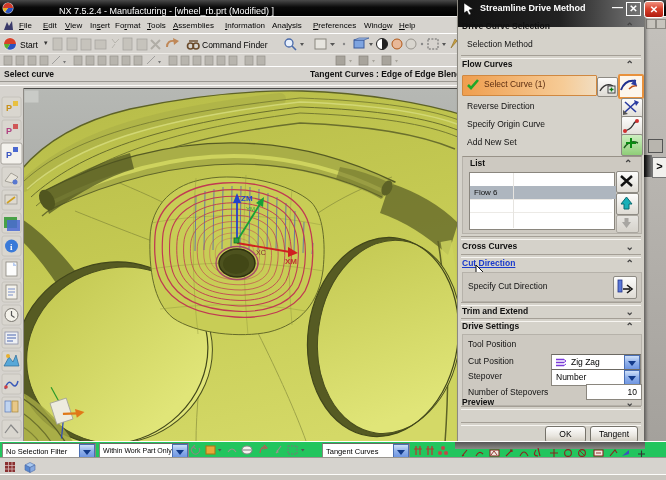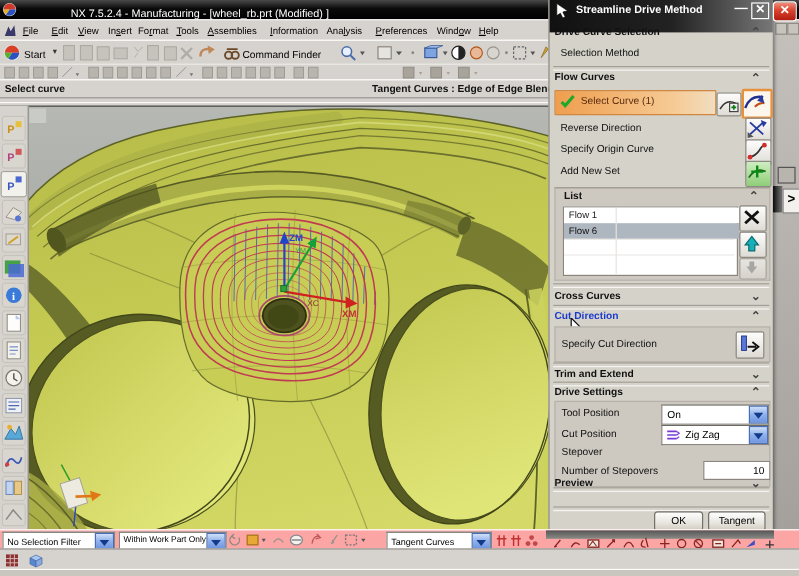--- a/index.html
+++ b/index.html
@@ -30,21 +30,21 @@
   .grphdr .chev{position:absolute;right:6px;top:0px;font-weight:bold;color:#444;font-size:10px;}
   .sep{position:absolute;left:3px;width:180px;height:2px;border-top:1px solid #a49f96;border-bottom:1px solid #f6f4f0;}
   .lbl{position:absolute;font-size:8.5px;color:#111;}
   .combo{position:absolute;height:15px;background:#fff;border:1px solid #8a867e;border-top-color:#6c6962;}
   .combo .txt{position:absolute;left:4px;top:2px;font-size:8.5px;color:#000;}
   .combo .arr{position:absolute;right:0px;top:0px;width:14px;height:13px;background:linear-gradient(#cfe0f8,#8fb0ea 50%,#6f96e2);border:1px solid #4a6fb4;}
   .combo .arr:after{content:"";position:absolute;left:3px;top:5px;border-left:4px solid transparent;border-right:4px solid transparent;border-top:5px solid #123a8a;}
   .selbtn{position:absolute;width:21px;height:20px;background:linear-gradient(#fdfdfc,#dedbd4);border:1px solid #8e8b84;border-radius:2px;}
   .xpbtn{position:absolute;height:15px;background:linear-gradient(#fefefe,#e8e5de 60%,#cfcabe);border:1px solid #75726a;border-radius:3px;font-size:8.5px;color:#000;text-align:center;line-height:14px;}
   
-  #bottombar{left:0;top:441px;width:666px;height:16px;background:#fca5a5;border-top:1px solid #fff;}
+  #bottombar{left:0;top:441px;width:666px;height:16px;background:#22c55e;border-top:1px solid #fff;}
   #statusbar{left:0;top:457px;width:666px;height:17px;background:#d6d3ce;border-top:1px solid #999690;}
   #bstrip{left:0;top:474px;width:666px;height:6px;background:#c9c6bf;border-top:1px solid #fdfcfa;}
 </style>
 </head>
 <body>
 
   <div id="titlebar" class="abs"></div>
   <svg class="abs" style="left:2px;top:2px" width="12" height="12" viewBox="0 0 12 12">
     <circle cx="6" cy="6" r="5.5" fill="#d9d9d9"></circle>
     <path d="M1 6 A5 5 0 0 1 11 6 Z" fill="#d03a2a"></path>
@@ -432,21 +432,20 @@
       <svg width="18" height="18" viewBox="0 0 18 18">
         <path d="M 2,13 Q 8,4 16,8" stroke="#206020" stroke-width="1.4" fill="none"></path>
         <path d="M 9,3 v 10 M 4,8 h 10" stroke="#0a8a12" stroke-width="2"></path>
       </svg>
     </div>
 
     <div class="abs" style="left:4px;top:156px;width:178px;height:76px;background:#cdc9c1;border:1px solid #b6b2aa;border-top-color:#989288"></div>
     <div class="lbl" style="left:12px;top:158px;font-weight:bold">List</div>
     <div class="abs" style="left:166px;top:158px;color:#444;font-weight:bold;font-size:10px">⌃</div>
     <div class="abs" style="left:11px;top:172px;width:144px;height:56px;background:#fff;border:1px solid #8a867e"></div>
-    <div class="abs" style="left:12px;top:173px;width:142px;height:13px;background:#fff;font-size:8px;color:#222;padding-left:4px;line-height:13px">Flow  1</div>
     <div class="abs" style="left:12px;top:186px;width:142px;height:13px;background:#aeb6bf;font-size:8px;color:#111;padding-left:4px;line-height:13px">Flow  6</div>
     <div class="abs" style="left:12px;top:199px;width:142px;height:1px;background:#eceae6"></div>
     <div class="abs" style="left:12px;top:212px;width:142px;height:1px;background:#eceae6"></div>
     <div class="abs" style="left:55px;top:173px;width:1px;height:55px;background:#e6e4e0"></div>
     <div class="selbtn" style="left:158px;top:171px;width:21px;height:20px">
       <svg width="19" height="18" viewBox="0 0 19 18">
         <path d="M 4,4 L 15,14 M 15,4 L 4,14" stroke="#111" stroke-width="2.4"></path>
       </svg>
     </div>
     <div class="selbtn" style="left:158px;top:193px;width:21px;height:20px">
@@ -456,53 +455,53 @@
     </div>
     <div class="selbtn" style="left:158px;top:215px;width:21px;height:16px;opacity:0.55">
       <svg width="19" height="14" viewBox="0 0 19 14">
         <path d="M 9.5,12 L 14,6 L 11.5,6 L 11.5,2 L 7.5,2 L 7.5,6 L 5,6 Z" fill="#8a8a8a"></path>
       </svg>
     </div>
     <div class="sep" style="top:236px"></div>
 
     <div class="grphdr" style="top:241px">Cross Curves<span class="chev">⌄</span></div>
     <div class="sep" style="top:254px"></div>
-    <div class="grphdr" style="top:258px;color:#1a3acc;">Cut Direction<span class="chev" style="color:#444;text-decoration:none">⌃</span></div>
+    <div class="grphdr" style="top:258px;color:#1a3acc;text-decoration:underline">Cut Direction<span class="chev" style="color:#444;text-decoration:none">⌃</span></div>
     <svg class="abs" style="left:14px;top:265px" width="16" height="20" viewBox="0 0 16 20">
       <path d="M 4,0 L 4,14 L 7.5,11 L 10,16.5 L 12.5,15.2 L 10,10.5 L 14.5,10.5 Z" fill="#fff" stroke="#111" stroke-width="1"></path>
     </svg>
     <div class="abs" style="left:4px;top:272px;width:178px;height:28px;background:#cdc9c1;border:1px solid #b6b2aa"></div>
     <div class="lbl" style="left:10px;top:281px">Specify Cut Direction</div>
     <div class="selbtn" style="left:155px;top:276px;width:22px;height:21px">
       <svg width="20" height="19" viewBox="0 0 20 19">
         <rect x="4" y="3" width="4" height="12" fill="#5a78d8" stroke="#23348a" stroke-width="0.8"></rect>
         <path d="M 9,12 L 16,12 M 13,8 L 18,12 L 13,16" stroke="#111" stroke-width="1.6" fill="none"></path>
       </svg>
     </div>
     <div class="sep" style="top:302px"></div>
 
     <div class="grphdr" style="top:306px">Trim and Extend<span class="chev">⌄</span></div>
     <div class="sep" style="top:318px"></div>
     <div class="grphdr" style="top:321px">Drive Settings<span class="chev">⌃</span></div>
     <div class="abs" style="left:4px;top:334px;width:178px;height:70px;background:#cdc9c1;border:1px solid #b6b2aa"></div>
     <div class="lbl" style="left:10px;top:339px">Tool Position</div>
-    <div class="combo" style="left:93px;top:337px;width:88px">
-      <span class="txt">On</span>
-      <span class="arr"></span>
-    </div>
     <div class="lbl" style="left:10px;top:356px">Cut Position</div>
     <div class="combo" style="left:93px;top:354px;width:88px">
       <svg class="abs" style="left:3px;top:3px" width="12" height="9" viewBox="0 0 12 9">
         <path d="M 1,1.5 h 8 M 1,4.5 h 8 M 1,7.5 h 8" stroke="#7a3ad8" stroke-width="1.4"></path>
         <path d="M 9,1.5 L 11,3 L 9,4.5 M 9,7.5 L 11,6" stroke="#7a3ad8" stroke-width="1" fill="none"></path>
       </svg>
       <span class="txt" style="left:19px">Zig Zag</span>
       <span class="arr"></span>
     </div>
     <div class="lbl" style="left:10px;top:371px">Stepover</div>
+    <div class="combo" style="left:93px;top:369px;width:88px">
+      <span class="txt">Number</span>
+      <span class="arr"></span>
+    </div>
     <div class="lbl" style="left:10px;top:387px">Number of Stepovers</div>
     <div class="abs" style="left:128px;top:384px;width:50px;height:14px;background:#fff;border:1px solid #8a867e;font-size:8.5px;text-align:right;padding-right:4px;line-height:14px">10</div>
     <div class="sep" style="top:406px"></div>
 
     <div class="grphdr" style="top:397px">Preview<span class="chev">⌄</span></div>
     <div class="sep" style="top:422px"></div>
     <div class="xpbtn" style="left:87px;top:426px;width:39px">OK</div>
     <div class="xpbtn" style="left:132px;top:426px;width:46px">Tangent</div>
   </div>
 

